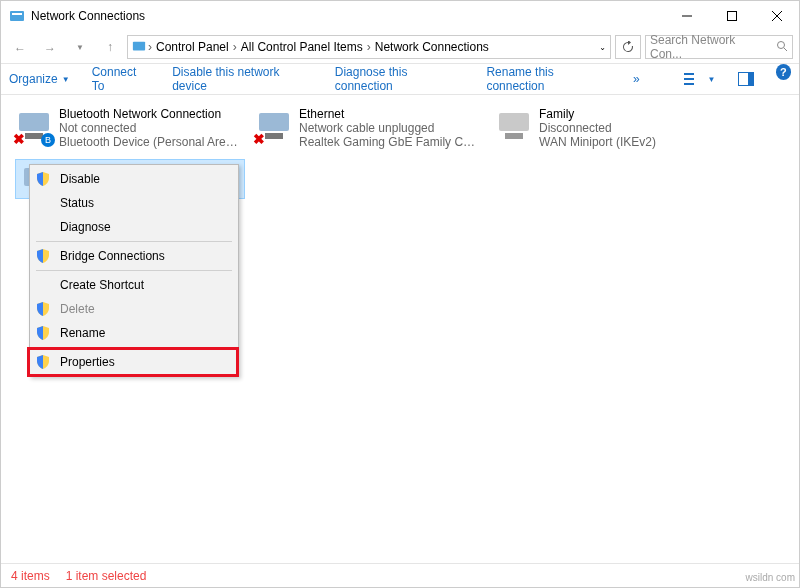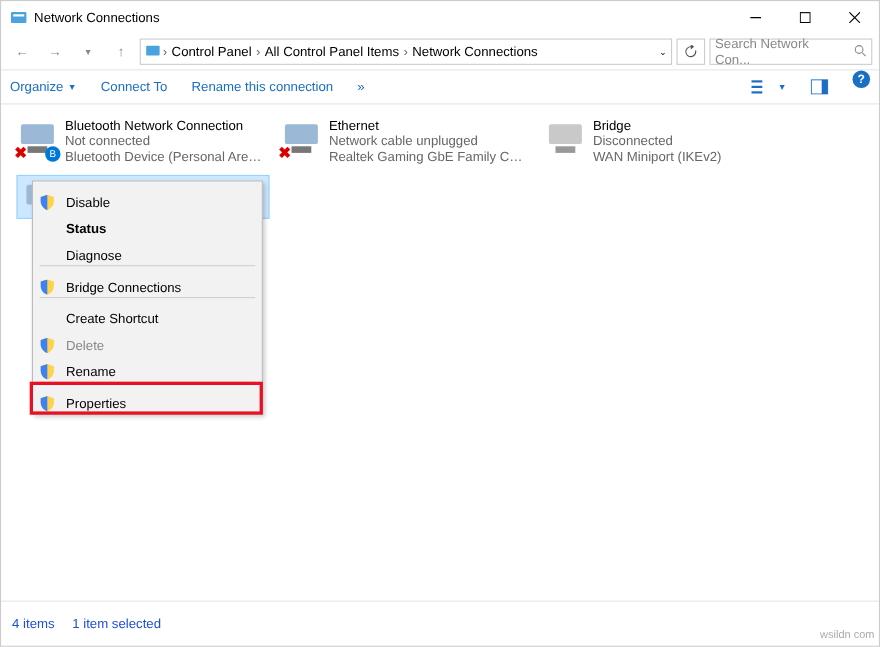--- a/index.html
+++ b/index.html
@@ -24,26 +24,26 @@
 .content { position: relative; padding: 10px; display: flex; gap: 10px; align-items: flex-start; }
 .conn { width: 230px; display: flex; gap: 6px; padding: 2px 4px; align-items:flex-start; }
 .conn.selected { background: #cce8ff; border:1px solid #99d1ff; }
 .conn .cicon { width: 38px; height: 38px; flex-shrink:0; position:relative; }
 .conn .ctext { display:flex; flex-direction:column; line-height:14px; }
 .conn .ctext .l1 { color:#000; }
 .conn .ctext .l2 { color:#666; }
 .conn .ctext .l3 { color:#666; white-space:nowrap; overflow:hidden; text-overflow:ellipsis; max-width:180px;}
 .conn2row { position:absolute; left:14px; top:158px; width:230px; }
 .context-menu { position:absolute; left:28px; top:163px; width:210px; background:#f2f2f2; border:1px solid #bbb; box-shadow:2px 2px 4px rgba(0,0,0,0.2); padding:2px 0; z-index:10; }
-.cm-item { height:24px; display:flex; align-items:flex-end; padding:0 10px 0 30px; position:relative; }
-.cm-item.bold { font-weight:bold; }
+.cm-item { height:24px; display:flex; align-items:center; padding:0 10px 0 30px; position:relative; }
+.cm-item.bold { font-weight:normal; }
 .cm-item .shield { position:absolute; left:6px; width:14px; height:14px; }
 .cm-sep { height:1px; background:#d0d0d0; margin:2px 6px; }
 .cm-highlight { position:absolute; left:26px; top:346px; width:212px; height:30px; border:3px solid #e81123; z-index:11; pointer-events:none; }
-.statusbar { position:absolute; bottom:0; left:0; right:0; height:41px; border-top:1px solid #e5e5e5; display:flex; align-items:center; padding:0 10px; gap:16px; color:#1d4ed8; }
+.statusbar { position:absolute; bottom:0; left:0; right:0; height:24px; border-top:1px solid #e5e5e5; display:flex; align-items:center; padding:0 10px; gap:16px; color:#ef4444; }
 .watermark { position:absolute; right:4px; bottom:4px; font-size:10px; color:#aaa; }
 .dd-arrow { font-size:8px; }
 .help-circle { width:16px; height:16px; border-radius:50%; background:#1a6fc4; color:#fff; display:flex; align-items:center; justify-content:center; font-size:11px; font-weight:bold; }
 .xmark { position:absolute; bottom:-2px; left:-2px; color:#d00; font-weight:bold; font-size:14px; }
 .btmark { position:absolute; bottom:-2px; right:-2px; width:14px; height:14px; border-radius:50%; background:#0078d7; color:#fff; font-size:9px; display:flex; align-items:center; justify-content:center; }
 </style>
 </head>
 <body>
 
 <div class="titlebar">
@@ -108,20 +108,22 @@
         </svg></span>
   </div>
 </div>
 
 <div class="toolbar">
   <span class="tb-item">
       <span>Organize</span> 
       <span class="dd-arrow">▼</span>
     </span>
   <span class="tb-item">Connect To</span>
+  <span class="tb-item">Disable this network device</span>
+  <span class="tb-item">Diagnose this connection</span>
   <span class="tb-item">Rename this connection</span>
   <span class="tb-item">»</span>
   <span class="spacer"></span>
   <span class="rightctl">
       <svg width="16" height="14" viewBox="0 0 16 14">
         <rect x="0" y="1" width="10" height="2" fill="#1a6fc4"></rect>
         <rect x="0" y="6" width="10" height="2" fill="#1a6fc4"></rect>
         <rect x="0" y="11" width="10" height="2" fill="#1a6fc4"></rect>
       </svg> 
       <span class="dd-arrow">▼</span>
@@ -166,21 +168,21 @@
     </div>
   </div>
   <div class="conn">
     <div class="cicon">
       <svg viewBox="0 0 38 38">
           <rect x="4" y="6" width="30" height="18" rx="2" fill="#c9c9c9"></rect>
           <rect x="10" y="26" width="18" height="6" fill="#999"></rect>
         </svg>
     </div>
     <div class="ctext">
-      <span class="l1">Bridge</span>
+      <span class="l1">Family</span>
       <span class="l2">Disconnected</span>
       <span class="l3">WAN Miniport (IKEv2)</span>
     </div>
   </div>
 </div>
 
 <div class="conn2row">
   <div class="conn selected" style="width:230px; height:40px;">
     <div class="cicon">
       <svg viewBox="0 0 38 38">

